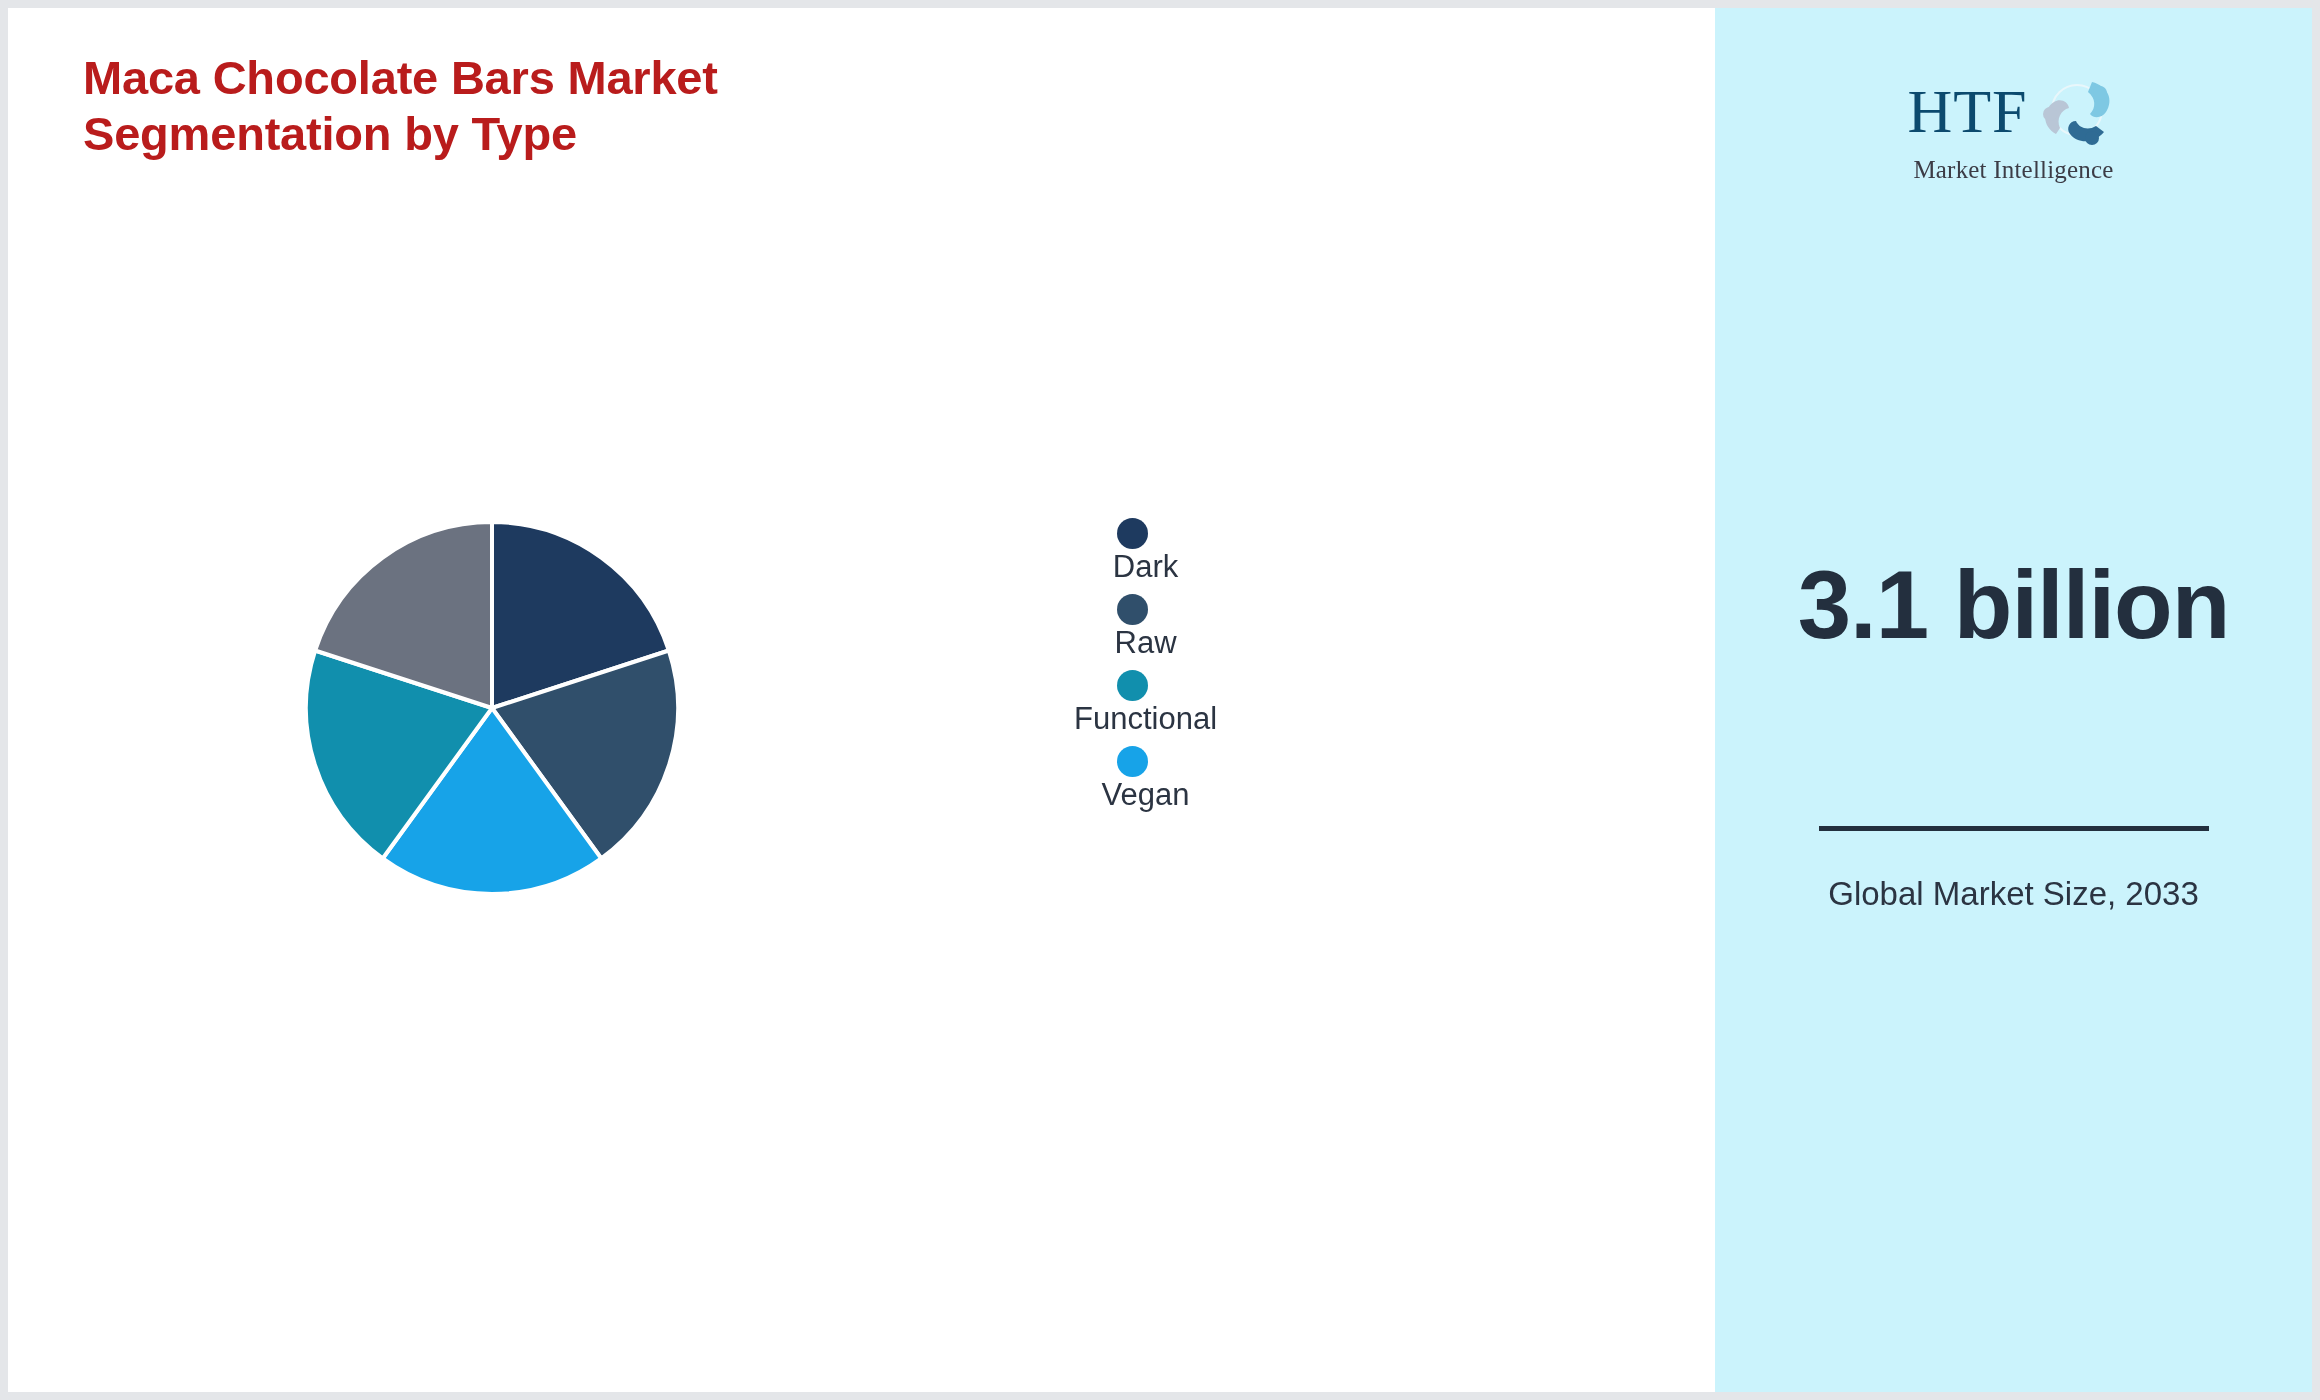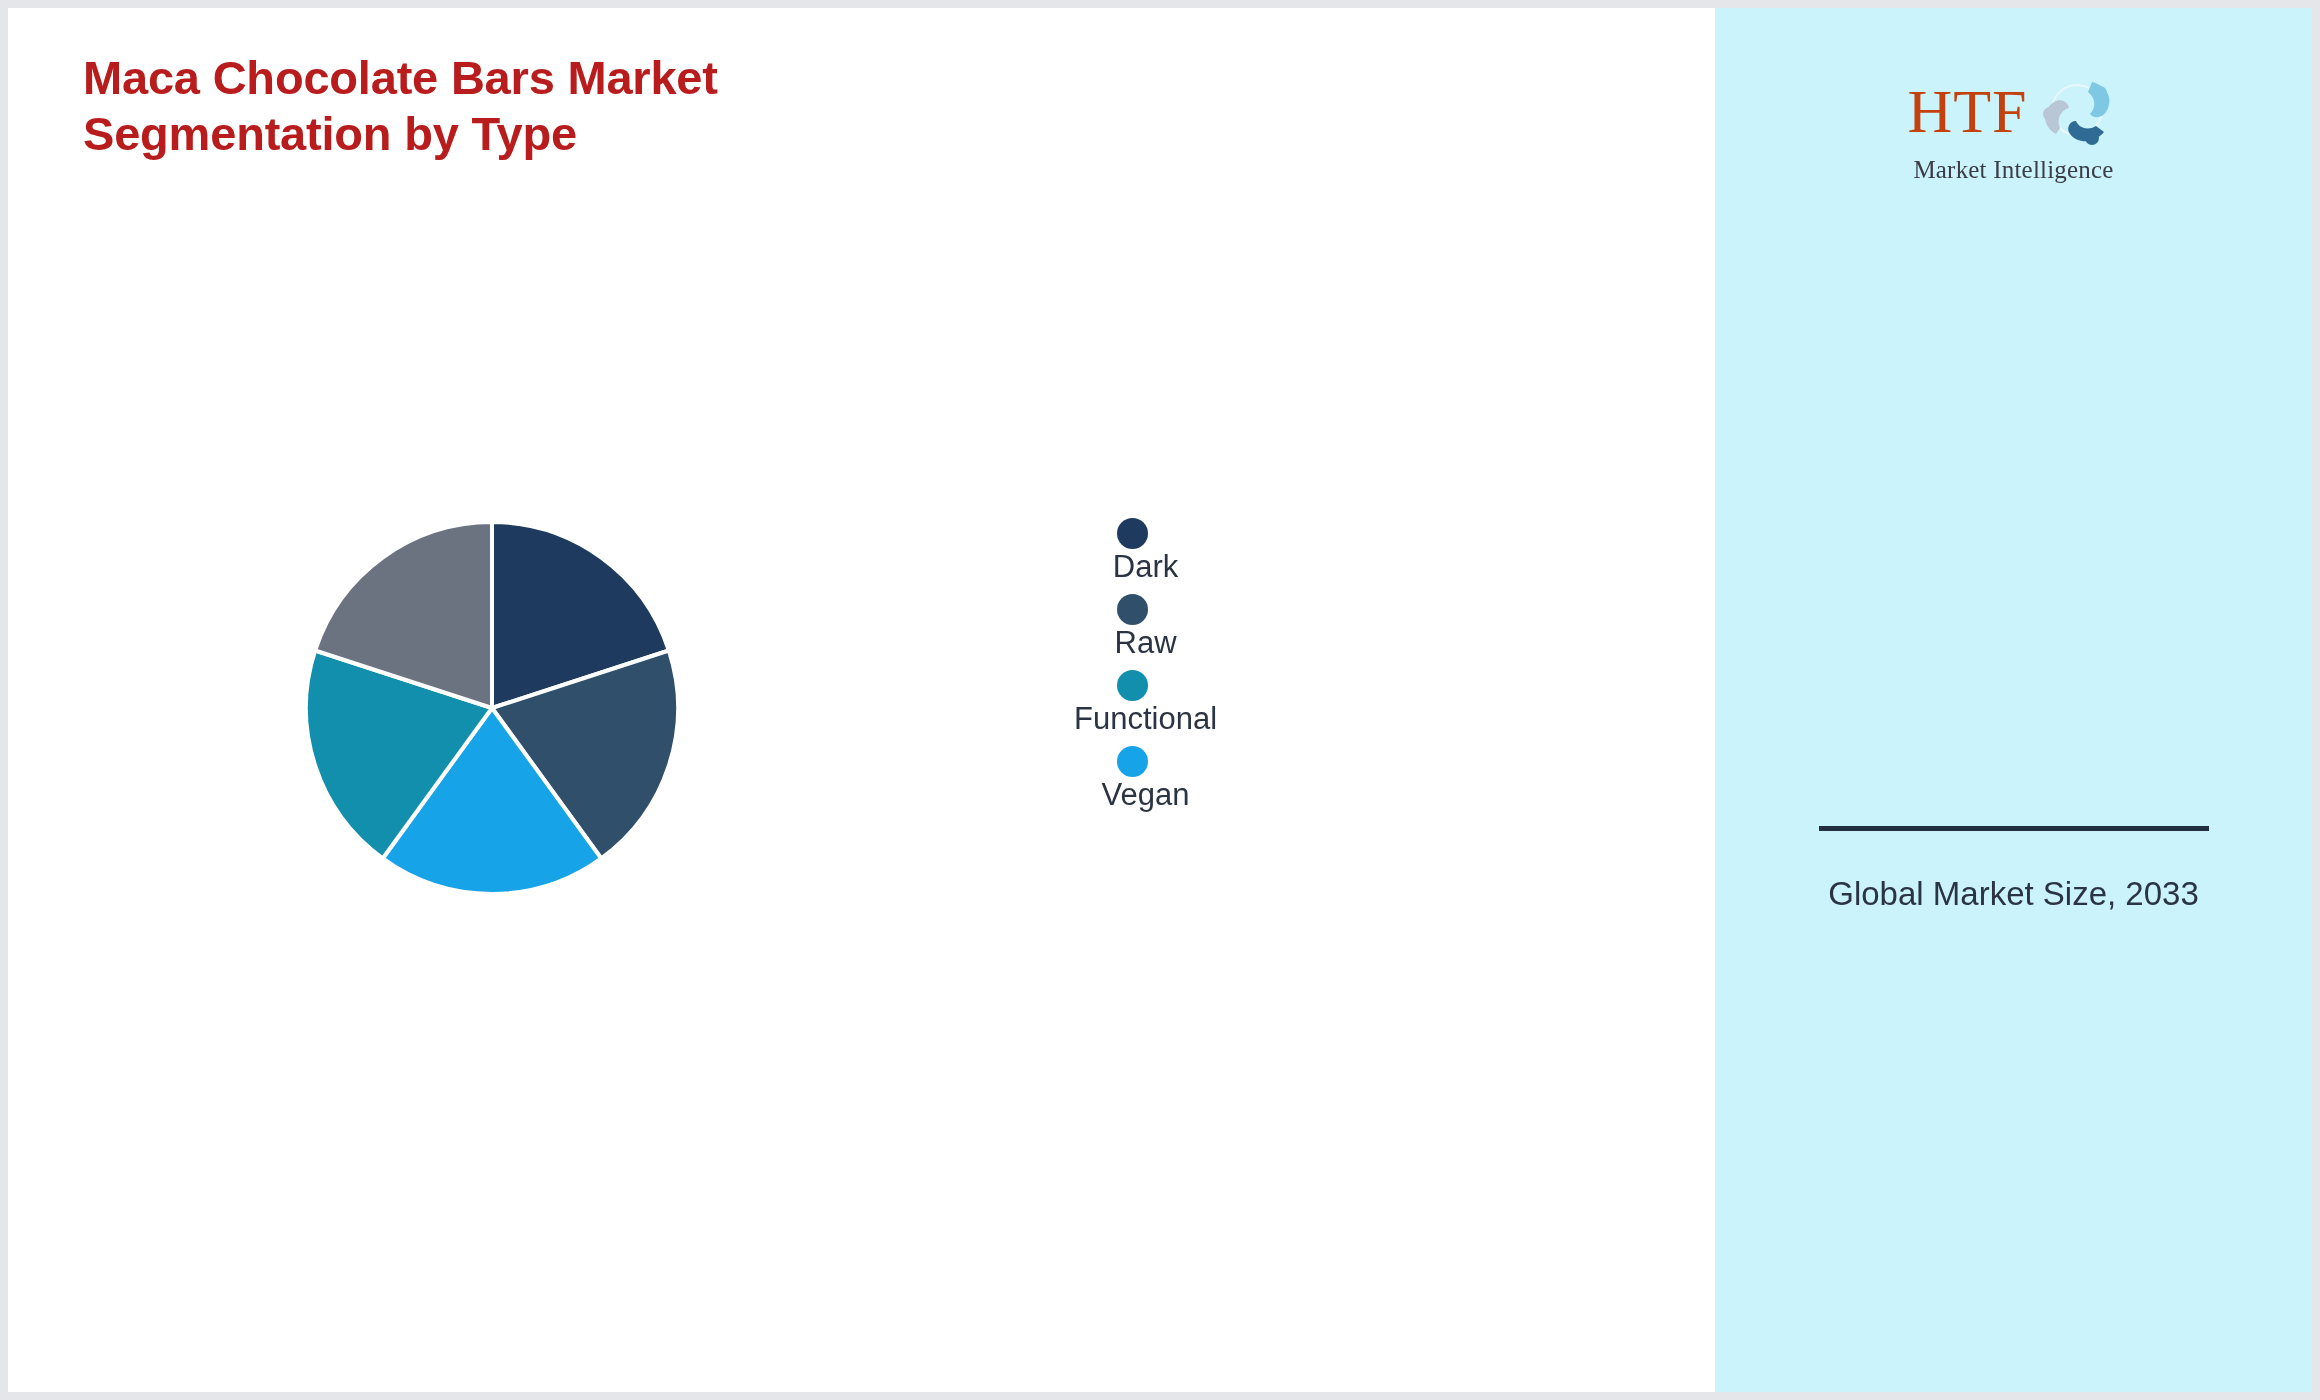--- a/index.html
+++ b/index.html
@@ -104,21 +104,21 @@
   }
   .logo-mark-row {
     display: flex;
     flex-direction: row;
     align-items: center;
     justify-content: center;
   }
   .logo-htf {
     font-family: "Liberation Serif", serif;
     font-size: 62px;
-    color: #c2410c;
+    color: #0c4a6e;
     line-height: 0.95;
     letter-spacing: 1px;
   }
   .logo-glyph {
     margin-left: 6px;
     margin-top: 2px;
   }
   .logo-sub {
     margin-top: 4px;
     font-family: "Liberation Serif", serif;
@@ -218,17 +218,18 @@
             <path d="M22 62 C8 54 8 38 20 30 C26 26 34 29 35 36 C27 38 22 47 26 56 Z" fill="#b9c6d6"></path>
             <circle cx="16" cy="42" r="7" fill="#b9c6d6"></circle>
             <path d="M70 60 C60 72 44 72 36 62 C32 57 35 49 42 49 C45 56 54 59 62 54 Z" fill="#2f6b94"></path>
             <circle cx="58" cy="66" r="7" fill="#2f6b94"></circle>
           </svg>
         </span>
       </div>
       <div class="logo-sub">Market Intelligence</div>
     </div>
 
+    <div class="stat-value">3.1 billion</div>
     <div class="stat-rule"></div>
     <div class="stat-caption">Global Market Size, 2033</div>
   </div>
 
 </div>
 
 </body></html>

